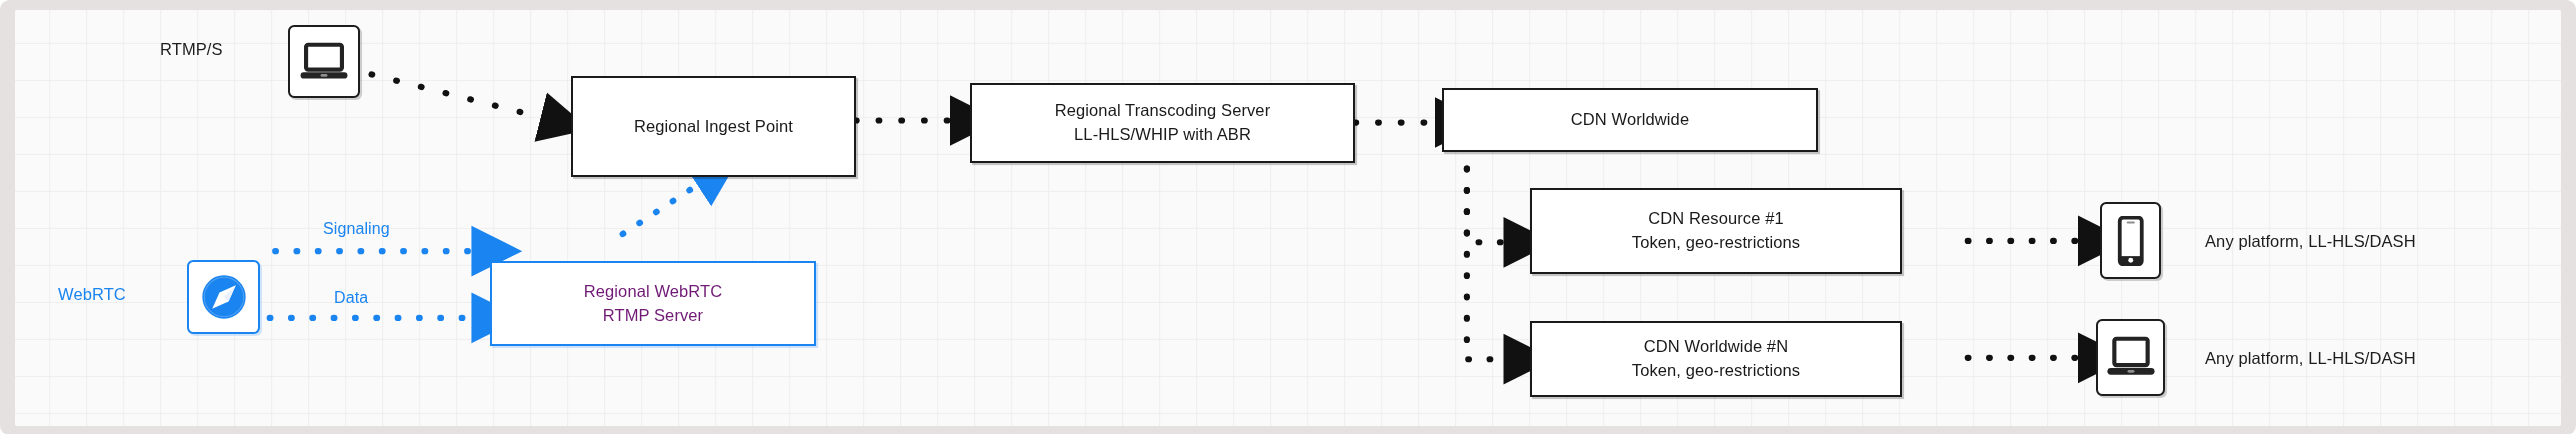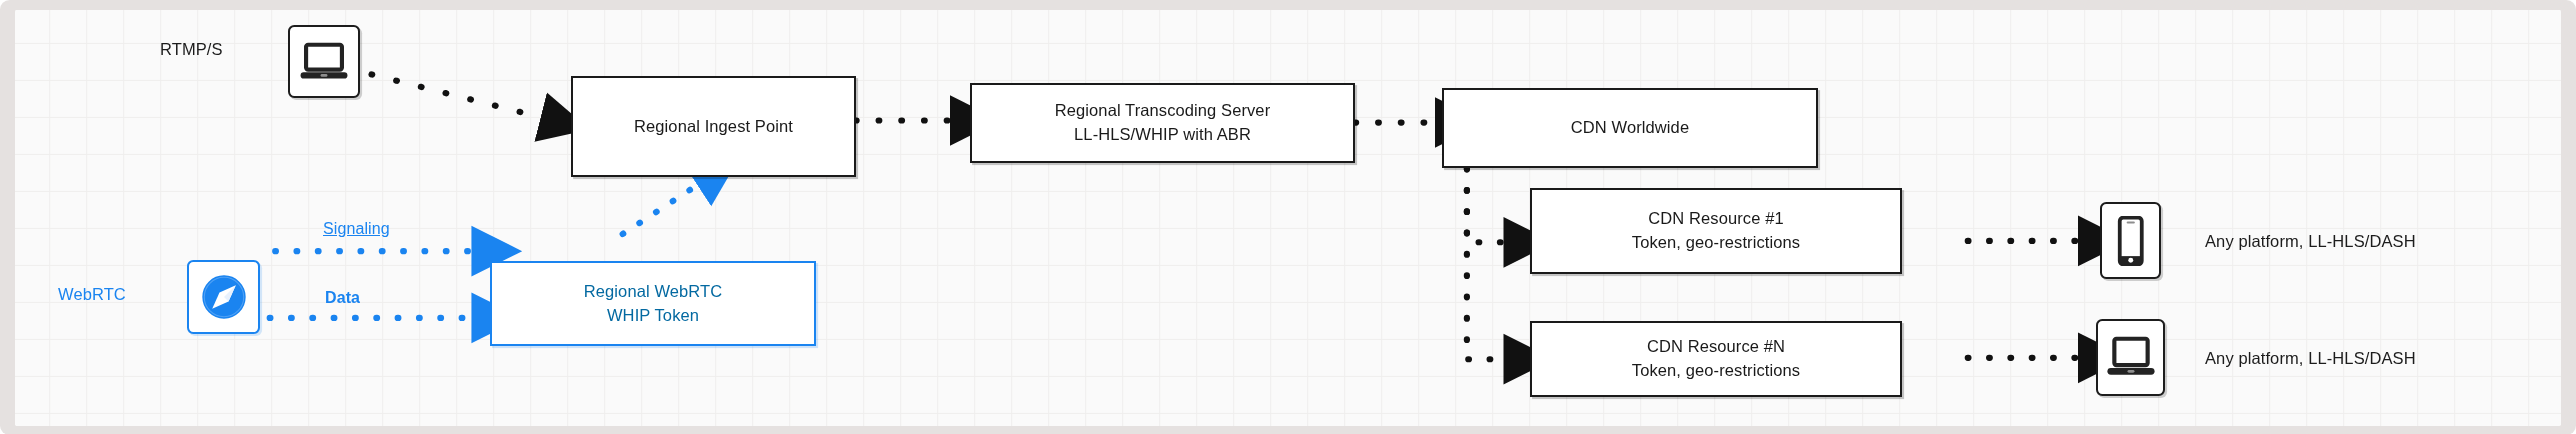--- a/index.html
+++ b/index.html
@@ -55,21 +55,21 @@
     justify-content:center;
     text-align:center;
     color:#1a1a1a;
     font-size:16.5px;
     line-height:1.45;
     letter-spacing:0.1px;
     box-shadow:2.1px 2.1px 0 rgba(0,0,0,.22);
   }
   .box.blue{
     border-color:#1a84f0;
-    color:#0369a1;
+    color:#701a75;
     box-shadow:2.1px 2.1px 0 rgba(26,132,240,.20);
   }
   .box .l2{display:block;}
 
   
   .devicebox{
     background:#ffffff;
     border:2.8px solid #1d1d1d;
     border-radius:6.2px;
     display:flex;align-items:center;justify-content:center;
@@ -141,52 +141,52 @@
 
   <div class="node box" style="left:571px;top:76px;width:285px;height:101px;">
     <span>Regional Ingest Point</span>
   </div>
 
   <div class="node box" style="left:970px;top:83px;width:385px;height:80px;">
     <span>Regional Transcoding Server</span>
     <span class="l2">LL-HLS/WHIP with ABR</span>
   </div>
 
-  <div class="node box" style="left:1442px;top:88px;width:376px;height:80px;">
+  <div class="node box" style="left:1442px;top:88px;width:376px;height:64px;">
     <span>CDN Worldwide</span>
   </div>
 
   <div class="plabel blue" style="left:58px;top:285px;">WebRTC</div>
 
   <div class="node devicebox blue" style="left:187px;top:260px;width:73px;height:74px;">
     <svg width="54" height="54" viewBox="0 0 78 78" xmlns="http://www.w3.org/2000/svg">
       <circle cx="39" cy="39" r="33" fill="#1a84f0"></circle>
       <circle cx="39" cy="39" r="33" fill="none" stroke="#ffffff" stroke-width="3.4"></circle>
       <circle cx="39" cy="39" r="28.5" fill="none" stroke="#4fa1f5" stroke-width="1.6"></circle>
       <path d="M56 22 L45.5 45.5 L22 56 L32.5 32.5 Z" fill="#ffffff"></path>
       <path d="M56 22 L45.5 45.5 L39 39 Z" fill="#e8f1fd"></path>
     </svg>
   </div>
 
-  <div class="plabel blue small" style="left:323px;top:220px;text-decoration:underline;">Signaling</div>
-
-  <div class="plabel blue small" style="left:325px;top:289px;font-weight:bold;">Data</div>
+  <div class="plabel blue small" style="left:323px;top:220px;">Signaling</div>
+
+  <div class="plabel blue small" style="left:334px;top:289px;">Data</div>
 
   <div class="node box blue" style="left:490px;top:261px;width:326px;height:85px;">
     <span>Regional WebRTC</span>
-    <span class="l2">WHIP Token</span>
+    <span class="l2">RTMP Server</span>
   </div>
 
   <div class="node box" style="left:1530px;top:188px;width:372px;height:86px;">
     <span>CDN Resource #1</span>
     <span class="l2">Token, geo-restrictions</span>
   </div>
 
   <div class="node box" style="left:1530px;top:321px;width:372px;height:76px;">
-    <span>CDN Resource #N</span>
+    <span>CDN Worldwide #N</span>
     <span class="l2">Token, geo-restrictions</span>
   </div>
 
   <div class="node devicebox" style="left:2100px;top:202px;width:61px;height:77px;">
     <svg width="27.5" height="50" viewBox="0 0 40 72" xmlns="http://www.w3.org/2000/svg">
       <rect x="4" y="2" width="32" height="68" rx="5" fill="#ffffff" stroke="#232323" stroke-width="5.5"></rect>
       <rect x="14" y="7.5" width="12" height="3.2" rx="1.6" fill="#8e8e8e"></rect>
       <rect x="8" y="14" width="24" height="44" fill="#ffffff"></rect>
       <rect x="4" y="58" width="32" height="12" fill="#232323"></rect>
       <circle cx="20" cy="64" r="3.6" fill="#ffffff"></circle>

